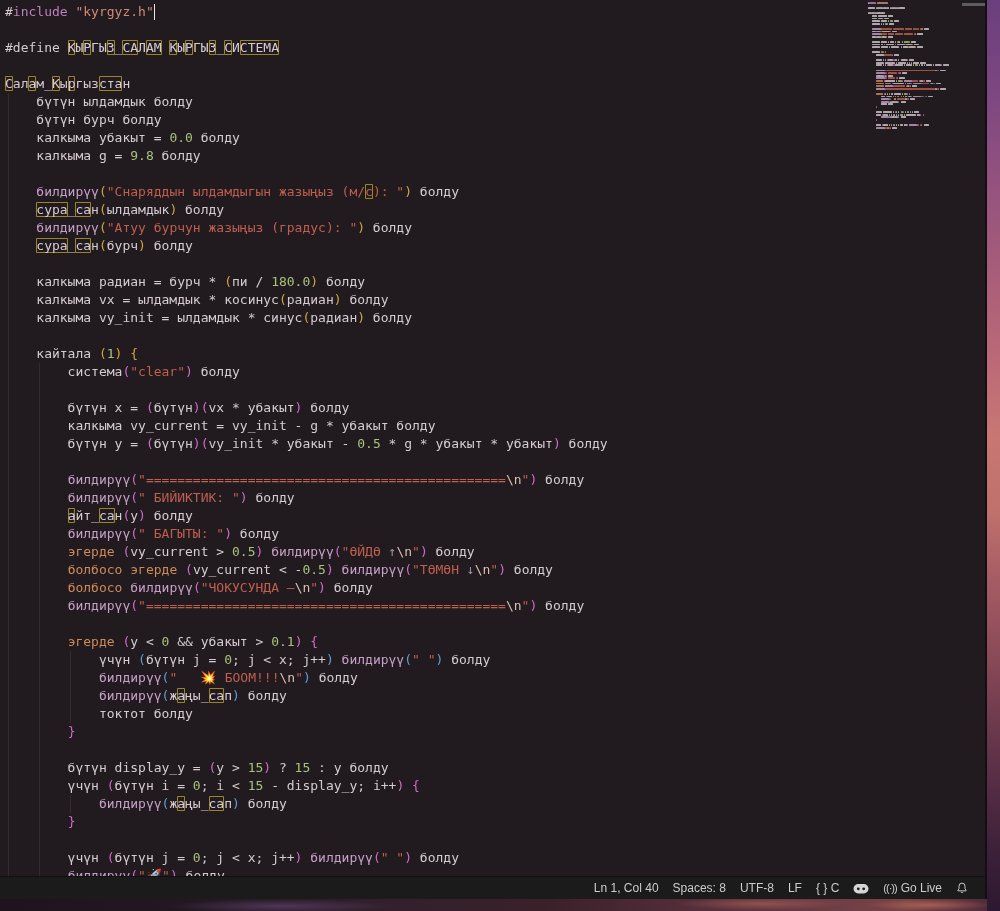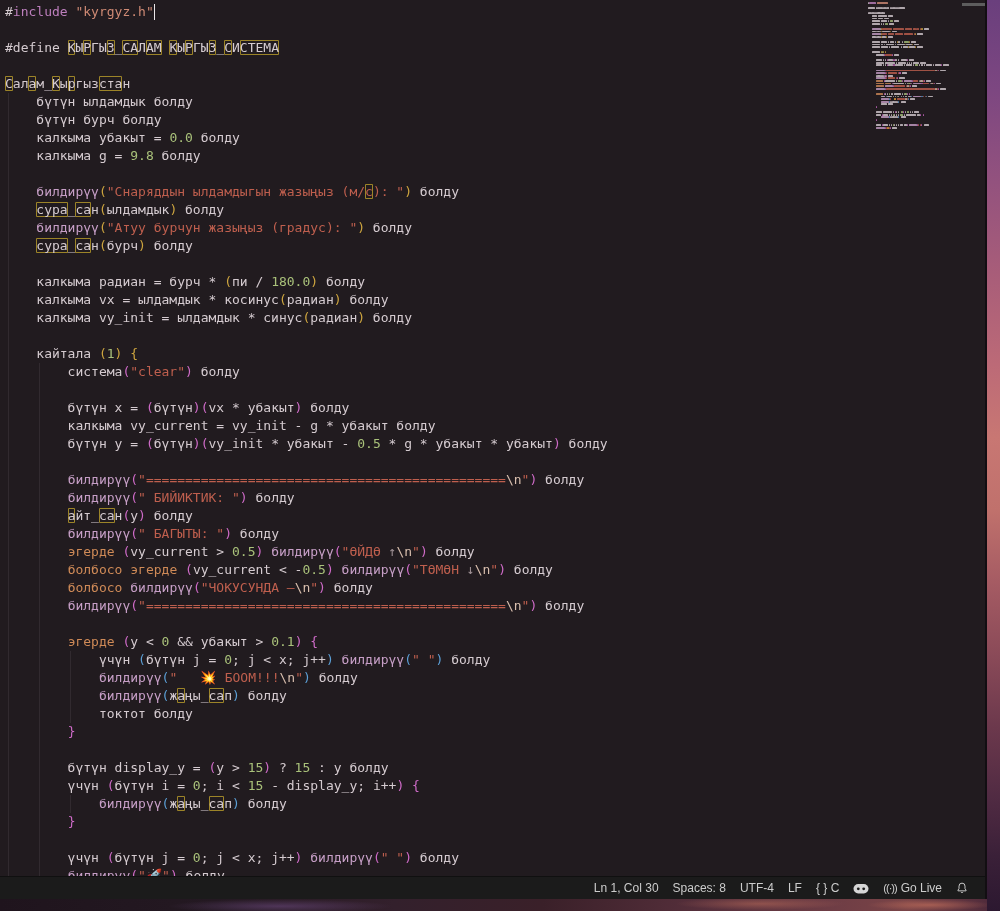--- a/index.html
+++ b/index.html
@@ -117,27 +117,27 @@
           <div class="mm-row" style="top: 117px;"><span style="width: 8.4px; background: transparent; opacity: 0;"></span><span style="width: 1.05px; background: rgb(207, 107, 200); opacity: 0.8;"></span></div>
           <div class="mm-row" style="top: 119.6px;"></div>
           <div class="mm-row" style="top: 122.2px;"><span style="width: 8.4px; background: transparent; opacity: 0;"></span><span style="width: 4.2px; background: rgb(213, 203, 208); opacity: 0.8;"></span><span style="width: 1.05px; background: transparent; opacity: 0;"></span><span style="width: 1.05px; background: rgb(207, 107, 200); opacity: 0.8;"></span><span style="width: 5.25px; background: rgb(213, 203, 208); opacity: 0.8;"></span><span style="width: 1.05px; background: transparent; opacity: 0;"></span><span style="width: 1.05px; background: rgb(213, 203, 208); opacity: 0.8;"></span><span style="width: 1.05px; background: transparent; opacity: 0;"></span><span style="width: 1.05px; background: rgb(213, 203, 208); opacity: 0.8;"></span><span style="width: 1.05px; background: transparent; opacity: 0;"></span><span style="width: 1.05px; background: rgb(169, 193, 122); opacity: 0.8;"></span><span style="width: 1.05px; background: rgb(213, 203, 208); opacity: 0.8;"></span><span style="width: 1.05px; background: transparent; opacity: 0;"></span><span style="width: 1.05px; background: rgb(213, 203, 208); opacity: 0.8;"></span><span style="width: 1.05px; background: transparent; opacity: 0;"></span><span style="width: 1.05px; background: rgb(213, 203, 208); opacity: 0.8;"></span><span style="width: 1.05px; background: transparent; opacity: 0;"></span><span style="width: 2.1px; background: rgb(213, 203, 208); opacity: 0.8;"></span><span style="width: 1.05px; background: transparent; opacity: 0;"></span><span style="width: 3.15px; background: rgb(213, 203, 208); opacity: 0.8;"></span><span style="width: 1.05px; background: rgb(207, 107, 200); opacity: 0.8;"></span><span style="width: 1.05px; background: transparent; opacity: 0;"></span><span style="width: 8.4px; background: rgb(199, 159, 199); opacity: 0.8;"></span><span style="width: 1.05px; background: rgb(207, 107, 200); opacity: 0.8;"></span><span style="width: 1.05px; background: rgb(191, 95, 78); opacity: 0.8;"></span><span style="width: 1.05px; background: transparent; opacity: 0;"></span><span style="width: 1.05px; background: rgb(191, 95, 78); opacity: 0.8;"></span><span style="width: 1.05px; background: rgb(207, 107, 200); opacity: 0.8;"></span><span style="width: 1.05px; background: transparent; opacity: 0;"></span><span style="width: 5.25px; background: rgb(213, 203, 208); opacity: 0.8;"></span></div>
           <div class="mm-row" style="top: 124.8px;"><span style="width: 8.4px; background: transparent; opacity: 0;"></span><span style="width: 8.4px; background: rgb(199, 159, 199); opacity: 0.8;"></span><span style="width: 1.05px; background: rgb(207, 107, 200); opacity: 0.8;"></span><span style="width: 1.05px; background: rgb(191, 95, 78); opacity: 0.8;"></span><span style="width: 2.1px; background: rgb(232, 163, 61); opacity: 0.8;"></span><span style="width: 1.05px; background: rgb(191, 95, 78); opacity: 0.8;"></span><span style="width: 1.05px; background: rgb(207, 107, 200); opacity: 0.8;"></span><span style="width: 1.05px; background: transparent; opacity: 0;"></span><span style="width: 5.25px; background: rgb(213, 203, 208); opacity: 0.8;"></span></div>
         </div>
       <div class="scroll-nub"></div>
     </div>
 
     <div class="status-bar" id="status-bar">
         <span class="sb-item">
-          <span>Ln 1, Col 30</span>
+          <span>Ln 1, Col 40</span>
         </span>
         <span class="sb-item">
           <span>Spaces: 8</span>
         </span>
         <span class="sb-item">
-          <span>UTF-4</span>
+          <span>UTF-8</span>
         </span>
         <span class="sb-item">
           <span>LF</span>
         </span>
         <span class="sb-item">
           <span>{ } C</span>
         </span>
         <span class="sb-item">
           <span>
             <svg width="16" height="13" viewBox="0 0 16 13">

